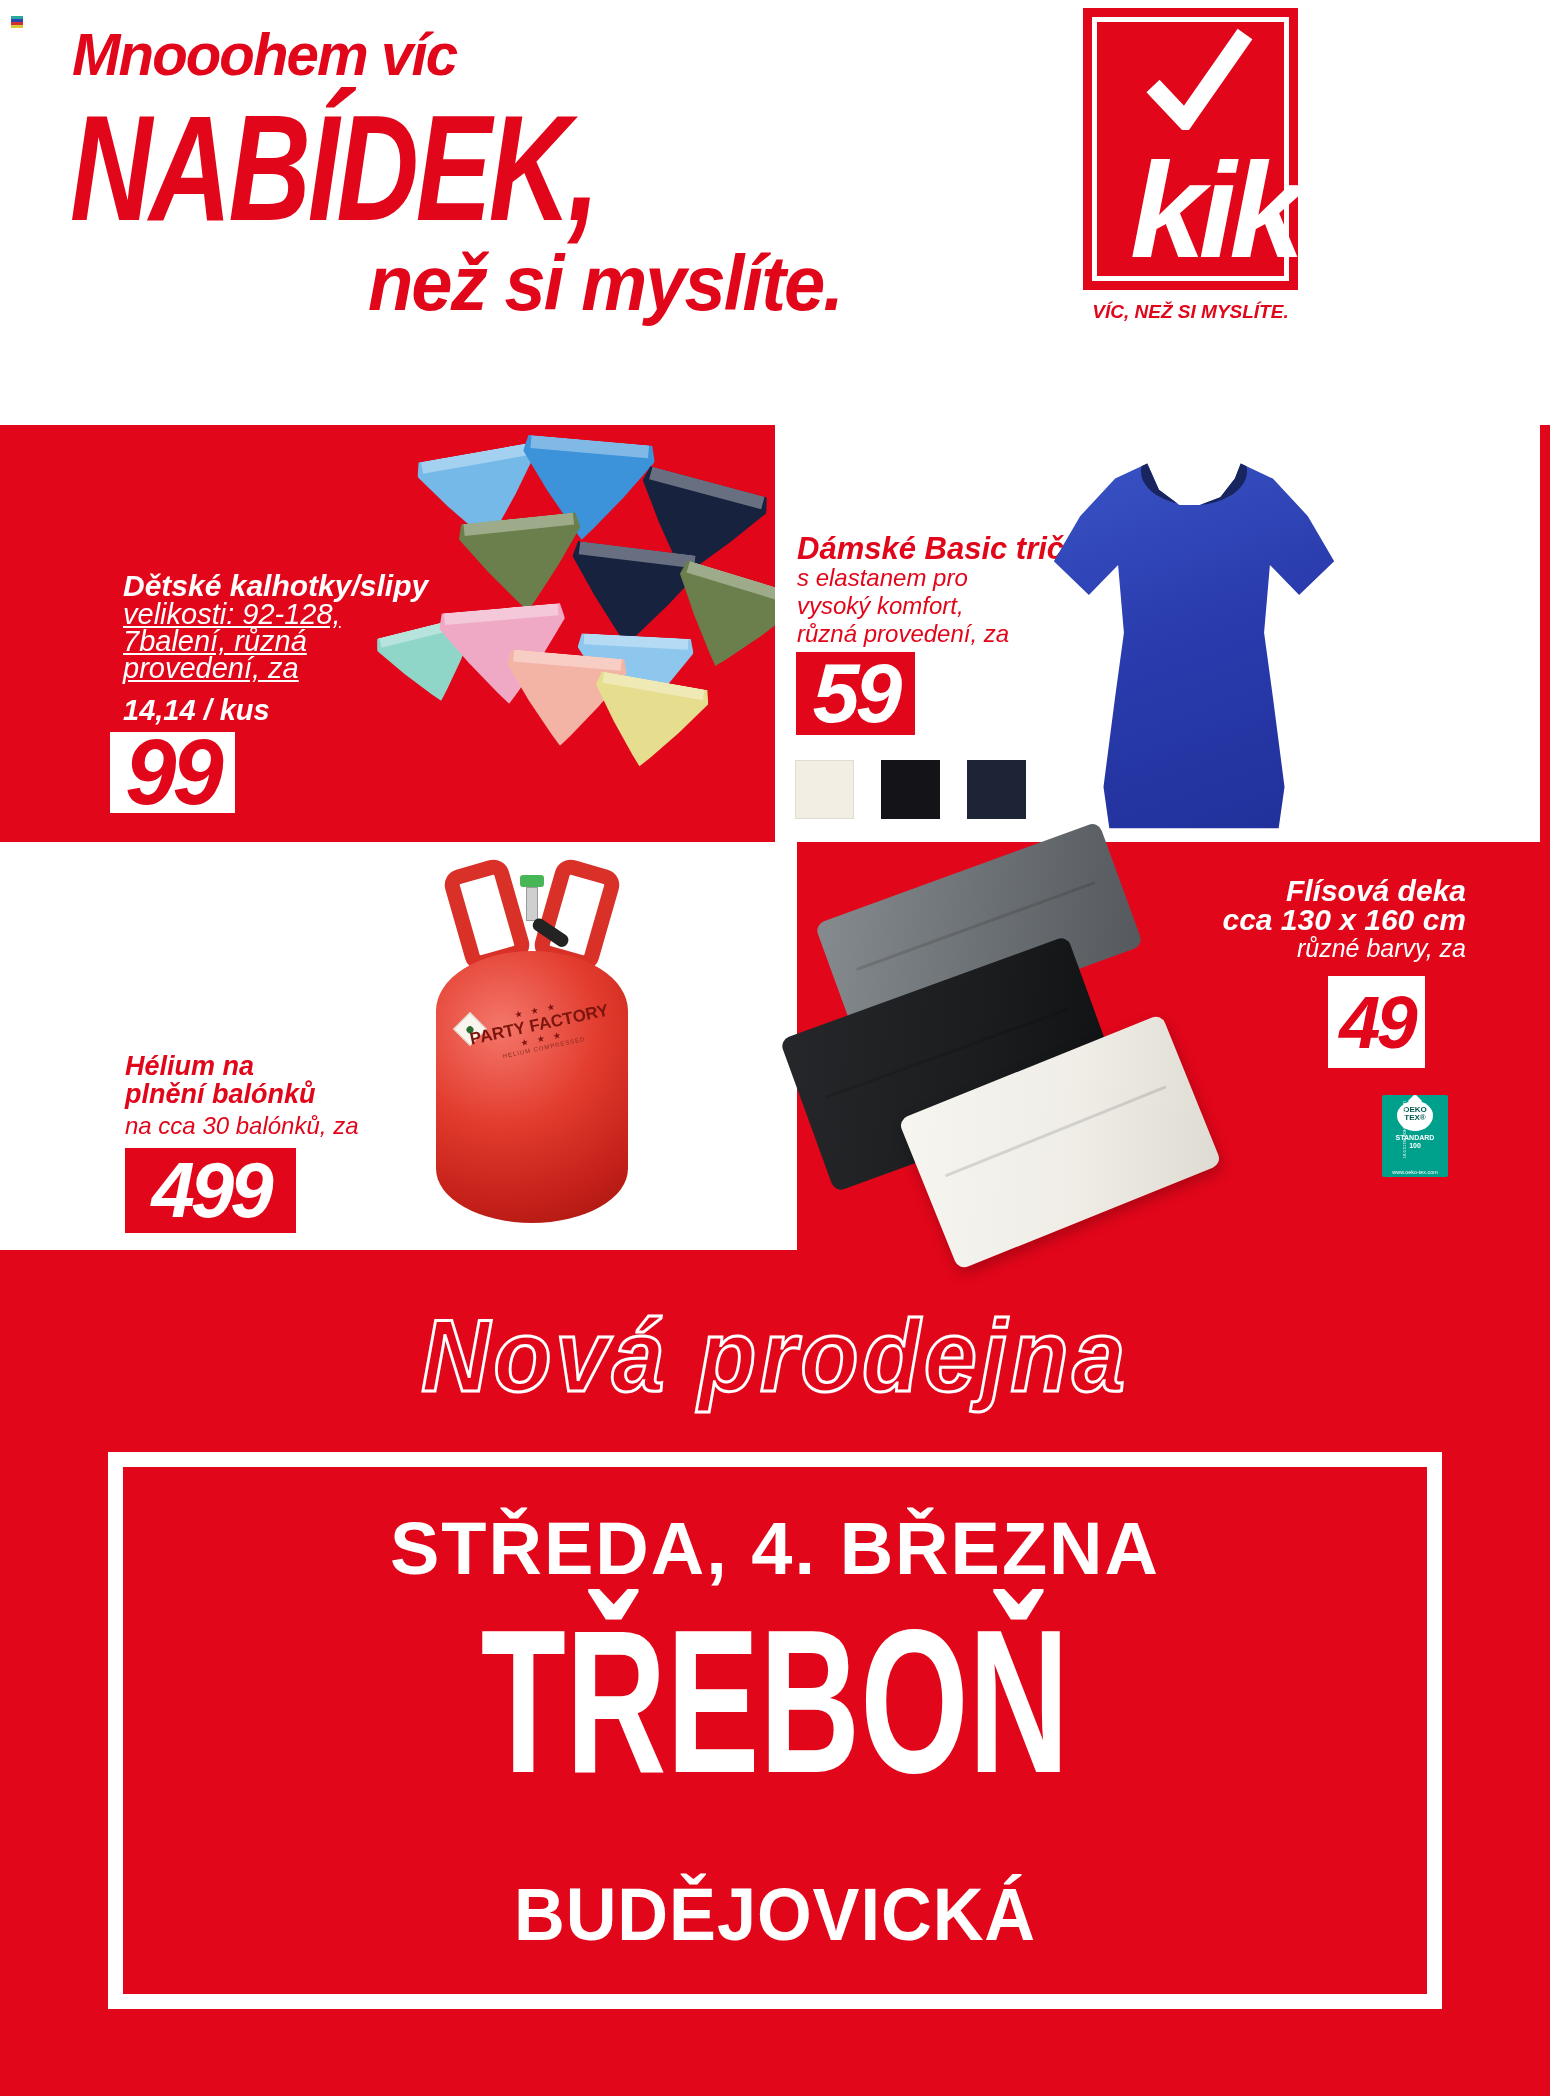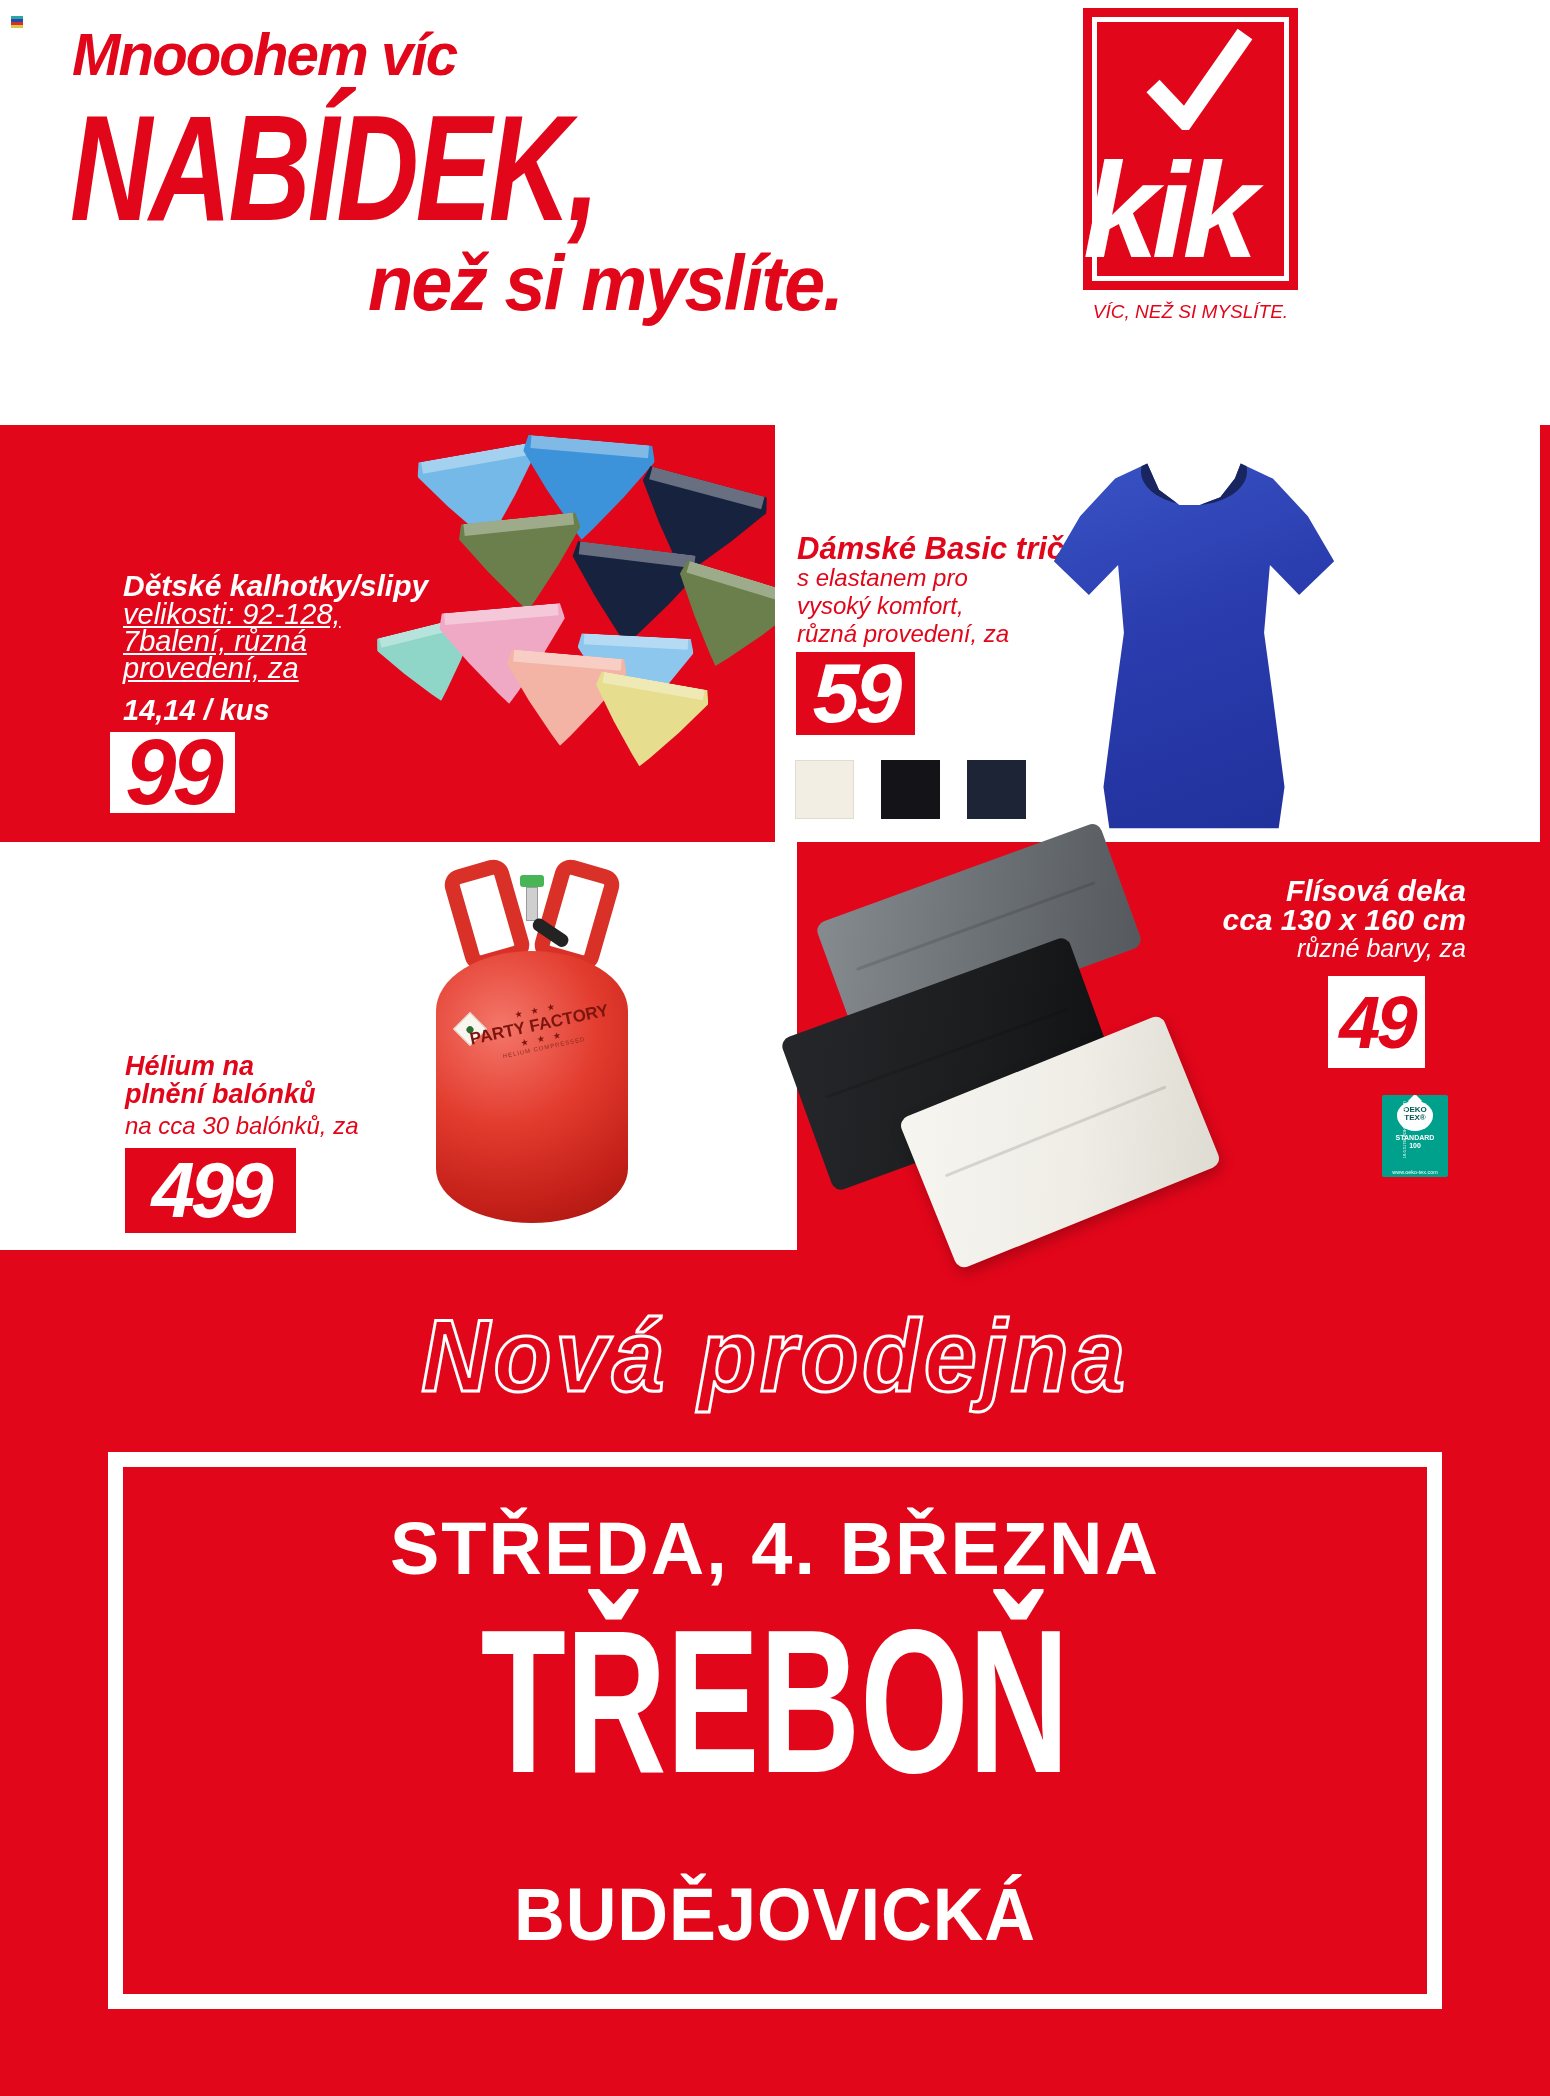--- a/index.html
+++ b/index.html
@@ -15,25 +15,25 @@
   .printmark{left:11px;top:16px;width:12px;height:13px;}
   .printmark div{width:100%;height:3px;}
 
   .hl{color:#e2061a;font-style:italic;font-weight:700;white-space:nowrap;transform-origin:left top;}
   .hl1{left:72px;top:20px;font-size:60px;letter-spacing:-2px;transform:scaleX(.97);}
   .hl2{left:70px;top:82px;font-size:150px;letter-spacing:-4px;transform:scaleX(.76);}
   .hl3{left:368px;top:238px;font-size:78px;letter-spacing:-2px;transform:scaleX(.95);}
 
   .logo{left:1083px;top:8px;width:215px;height:282px;background:#e2061a;}
   .logo-inner{position:absolute;inset:9px;border:5px solid #fff;}
-  .logo-word{position:absolute;left:0;right:0;bottom:12px;text-align:left;
+  .logo-word{position:absolute;left:0;right:0;bottom:12px;text-align:right;
              font-style:italic;font-weight:700;font-size:136px;line-height:1;color:#fff;letter-spacing:-7px;}
   .logo-check{position:absolute;left:62px;top:18px;width:108px;height:104px;}
   .logo-tagline{left:1083px;top:301px;width:215px;text-align:center;color:#e2061a;
-                font-style:italic;font-weight:400;font-size:19px;white-space:nowrap;}
+                font-style:italic;font-weight:700;font-size:19px;white-space:nowrap;}
 
   
   .tile{background:#fff;}
   .tile-tshirt{left:775px;top:425px;width:765px;height:417px;}
   .tile-helium{left:0;top:842px;width:797px;height:408px;}
 
   
   .p-title{font-style:italic;font-weight:700;font-size:30px;line-height:31px;white-space:nowrap;}
   .p-desc{font-style:italic;font-weight:400;font-size:24px;line-height:28px;white-space:nowrap;}
   .white-t{color:#ffffff;}

